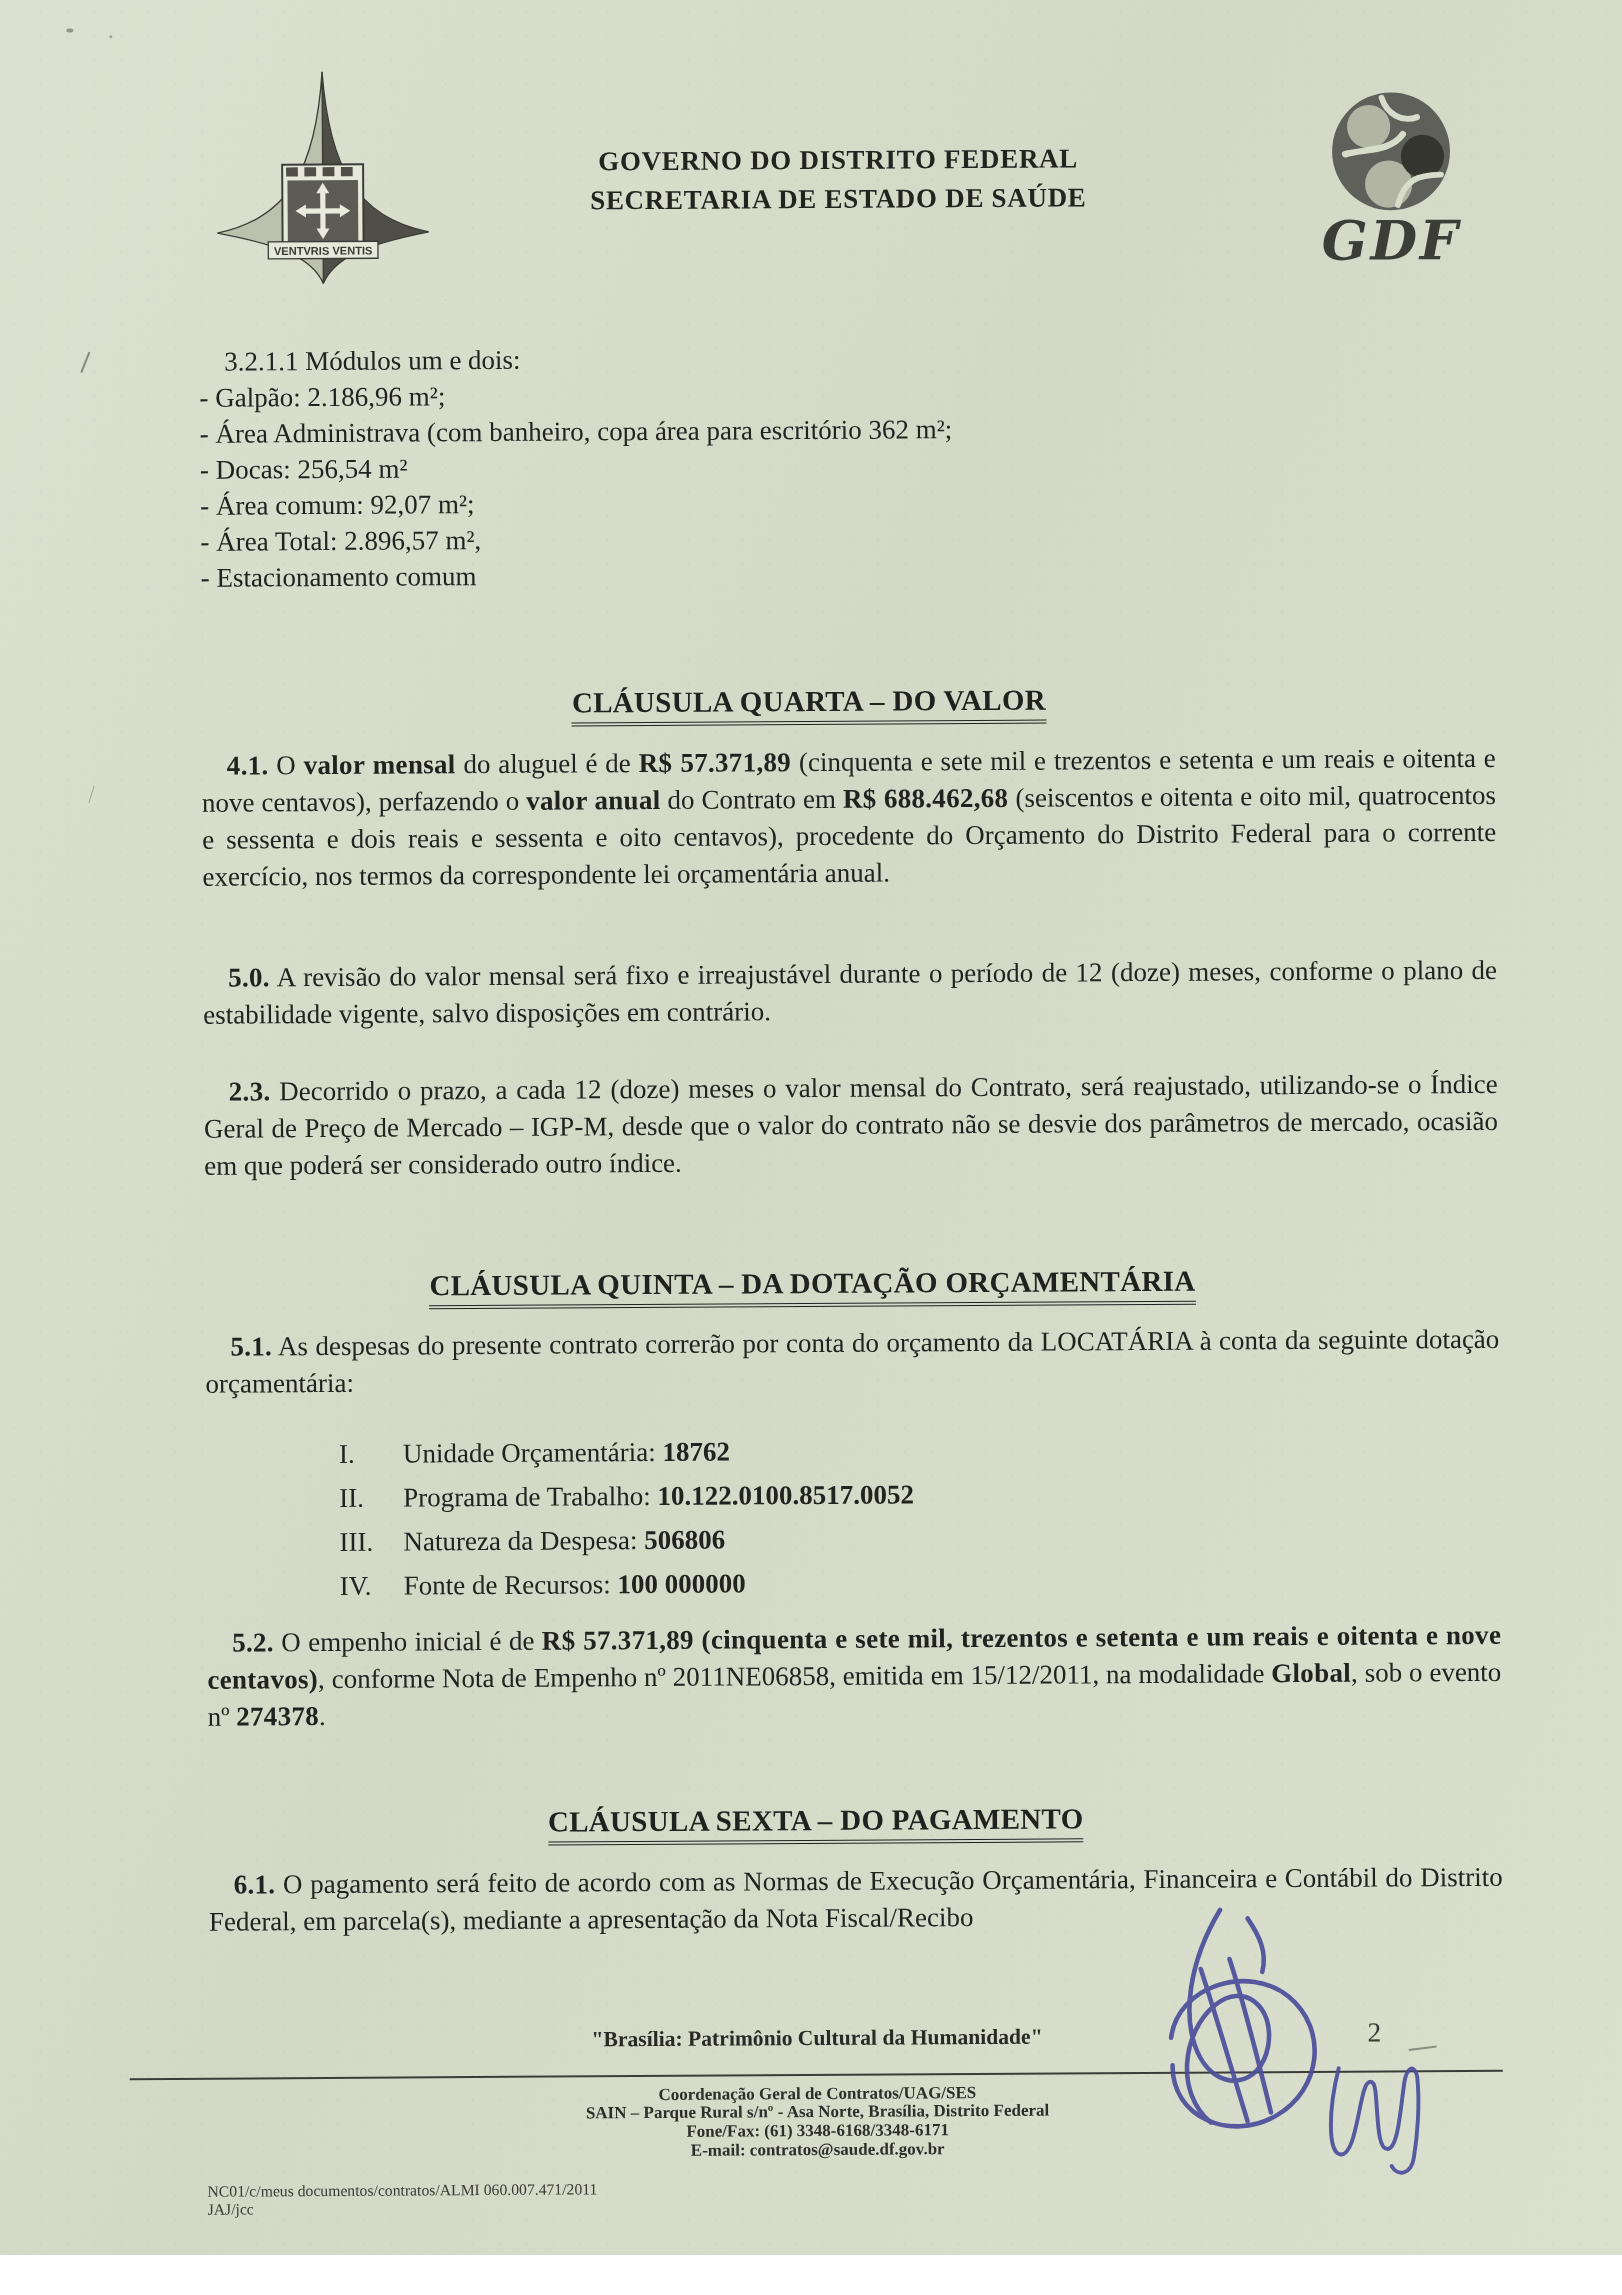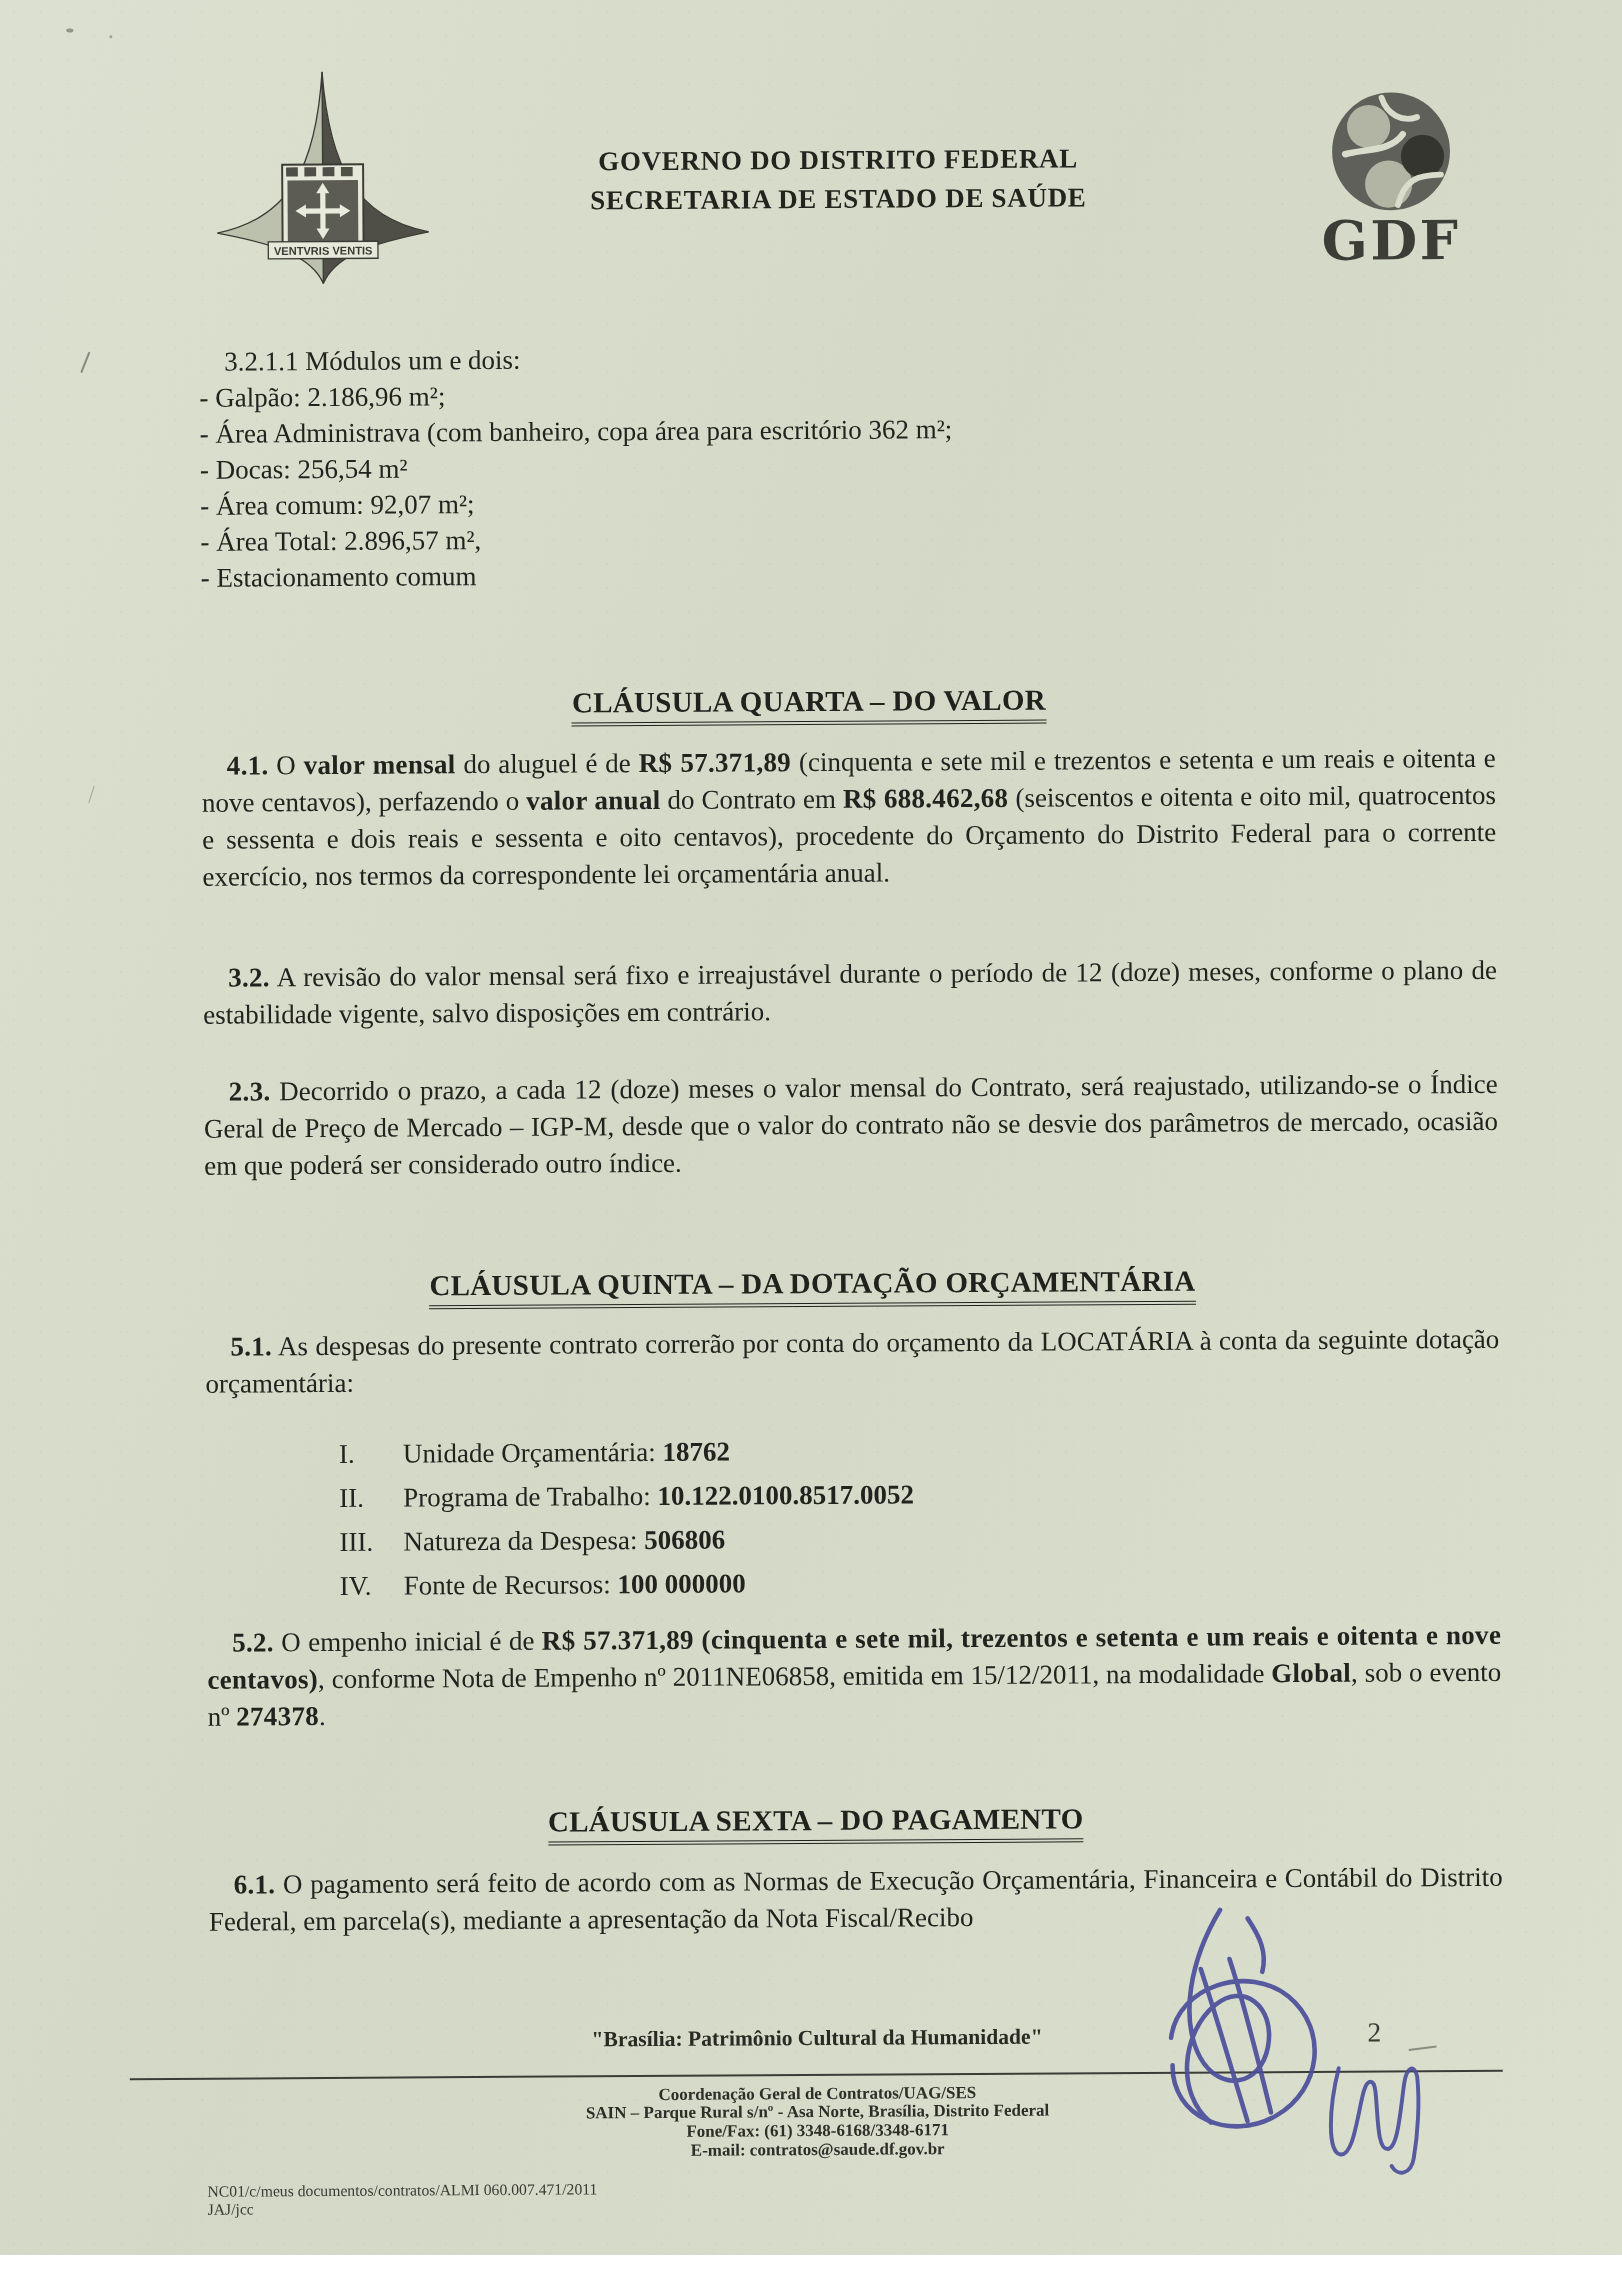--- a/index.html
+++ b/index.html
@@ -19,21 +19,21 @@
     background-size:15px 12.4px, 27px 24px, 100% 100%;
   }
   #doc{position:absolute;left:0;top:0;width:100%;height:100%;transform:rotate(-0.35deg);}
   .abs{position:absolute;}
 
   
   .org-block{left:419px;top:141px;width:850px;text-align:center;}
   .org-line{font-weight:bold;font-size:27px;line-height:39px;letter-spacing:0.7px;color:#24241f;}
   .crest{left:211px;top:65px;width:235px;height:235px;}
   .gdf{left:1318px;top:92px;width:157px;text-align:center;}
-  .gdf-word{font-family:"DejaVu Serif", serif;font-weight:bold;font-size:54px;letter-spacing:2.6px;color:#3d3d38;line-height:46px;margin-top:-3.9px;}
+  .gdf-word{font-family:"DejaVu Serif", serif;font-weight:bold;font-size:54px;letter-spacing:2.6px;color:#3d3d38;line-height:46px;margin-top:-3.9px;font-style:italic;}
 
   
   .para{left:204px;width:1294px;font-size:27px;line-height:37px;text-align:justify;text-indent:25px;}
   .para b{letter-spacing:0.3px;}
   .module-list{left:204px;top:340px;width:1294px;font-size:27px;}
   .module-list .line{line-height:36px;}
   .module-list .line:first-child{padding-left:25px;}
 
   .clause-head{left:0;width:1623px;text-align:center;}
   .clause-head span{
@@ -117,21 +117,21 @@
         <div class="line">- Docas: 256,54 m²</div>
         <div class="line">- Área comum: 92,07 m²;</div>
         <div class="line">- Área Total: 2.896,57 m²,</div>
         <div class="line">- Estacionamento comum</div>
       </div>
 
   <div class="abs clause-head" style="top:685px">
     <span>CLÁUSULA QUARTA – DO VALOR</span>
   </div>
   <p class="abs para" style="top:744px;margin:0"><b>4.1.</b><span> O </span><b>valor mensal</b><span> do aluguel é de </span><b>R$ 57.371,89</b><span> (cinquenta e sete mil e trezentos e setenta e um reais e oitenta e nove centavos), perfazendo o </span><b>valor anual</b><span> do Contrato em </span><b>R$ 688.462,68</b><span> (seiscentos e oitenta e oito mil, quatrocentos e sessenta e dois reais e sessenta e oito centavos), procedente do Orçamento do Distrito Federal para o corrente exercício, nos termos da correspondente lei orçamentária anual.</span></p>
-  <p class="abs para" style="top:956px;margin:0"><b>3.2.</b><span> A revisão do valor mensal será fixo e irreajustável durante o período de 12 (doze) meses, conforme o plano de estabilidade vigente, salvo disposições em contrário.</span></p>
+  <p class="abs para" style="top:956px;margin:0"><b>5.0.</b><span> A revisão do valor mensal será fixo e irreajustável durante o período de 12 (doze) meses, conforme o plano de estabilidade vigente, salvo disposições em contrário.</span></p>
   <p class="abs para" style="top:1070px;margin:0"><b>2.3.</b><span> Decorrido o prazo, a cada 12 (doze) meses o valor mensal do Contrato, será reajustado, utilizando-se o Índice Geral de Preço de Mercado – IGP-M, desde que o valor do contrato não se desvie dos parâmetros de mercado, ocasião em que poderá ser considerado outro índice.</span></p>
 
   <div class="abs clause-head" style="top:1267px">
     <span>CLÁUSULA QUINTA – DA DOTAÇÃO ORÇAMENTÁRIA</span>
   </div>
   <p class="abs para" style="top:1325px;margin:0"><b>5.1.</b><span> As despesas do presente contrato correrão por conta do orçamento da LOCATÁRIA à conta da seguinte dotação orçamentária:</span></p>
   <div class="abs roman-list">
         <div class="roman-row"><span class="roman">I.</span><span>Unidade Orçamentária: </span><b>18762</b></div>
         <div class="roman-row"><span class="roman">II.</span><span>Programa de Trabalho: </span><b>10.122.0100.8517.0052</b></div>
         <div class="roman-row"><span class="roman">III.</span><span>Natureza da Despesa: </span><b>506806</b></div>

